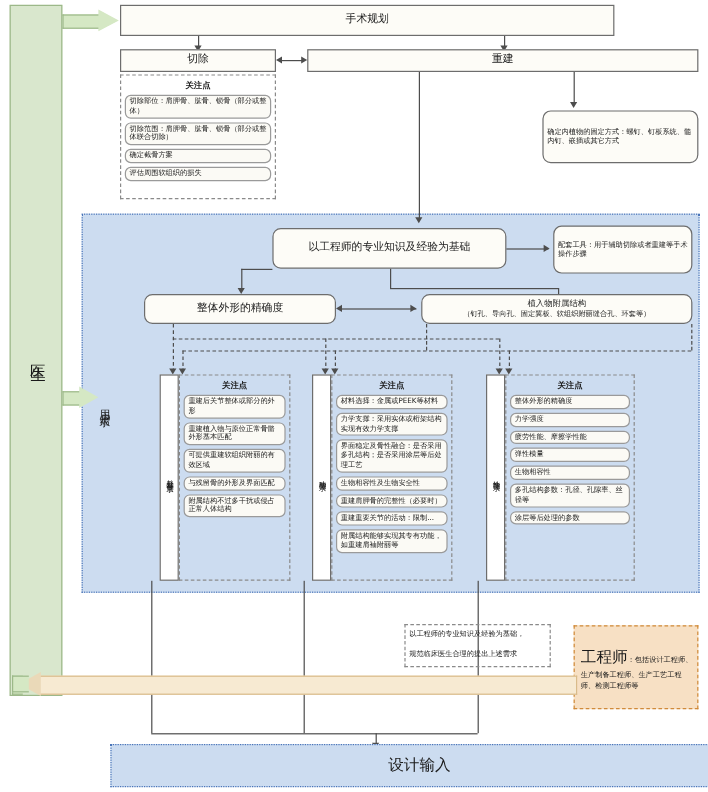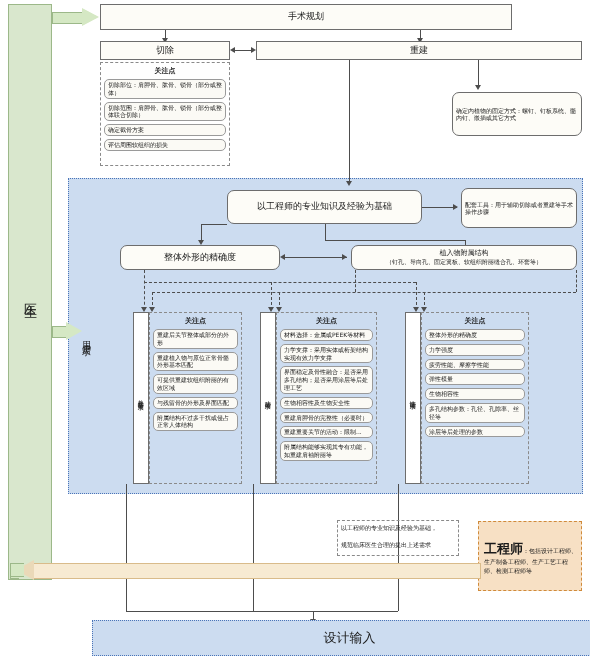--- a/index.html
+++ b/index.html
@@ -246,21 +246,21 @@
 <div class="ln lnh" style="left:126px;top:611px;width:272px;"></div>
 <div class="ln lnv" style="left:313px;top:611px;height:10px;"></div>
 <div class="arr arr-d" style="left:310px;top:619px;"></div>
 
 <div class="panel-dashed" style="left:337px;top:520px;width:122px;height:36px;"></div>
 <div class="abs tiny" style="left:341px;top:524px;width:118px;">以工程师的专业知识及经验为基础，</div>
 <div class="abs tiny" style="left:341px;top:541px;width:118px;">规范临床医生合理的提出上述需求</div>
 
 <div class="band-orange" style="left:478px;top:521px;width:104px;height:70px;"></div>
 <div class="abs" style="left:484px;top:540px;width:94px;line-height:1.35;">
-  <span class="title-lg" style="font-weight:bold;">工程师</span><span class="tiny">：包括设计工程师、生产制备工程师、生产工艺工程师、检测工程师等</span>
+  <span class="title-lg" style="font-weight:normal;">工程师</span><span class="tiny">：包括设计工程师、生产制备工程师、生产工艺工程师、检测工程师等</span>
 </div>
 
 <div class="garrow" style="left:52px;top:8px;width:48px;height:18px;">
   <div class="shaft" style="left:0;top:4px;width:32px;height:10px;border-right:none;"></div>
   <div class="head" style="left:30px;top:0;border-top:9px solid transparent;border-bottom:9px solid transparent;border-left:17px solid #d5e8c4;"></div>
   <div class="head" style="left:31px;top:1px;border-top:8px solid transparent;border-bottom:8px solid transparent;border-left:15px solid #d5e8c4;"></div>
 </div>
 
 <div class="garrow" style="left:52px;top:322px;width:30px;height:18px;">
   <div class="shaft" style="left:0;top:4px;width:16px;height:10px;border-right:none;"></div>

